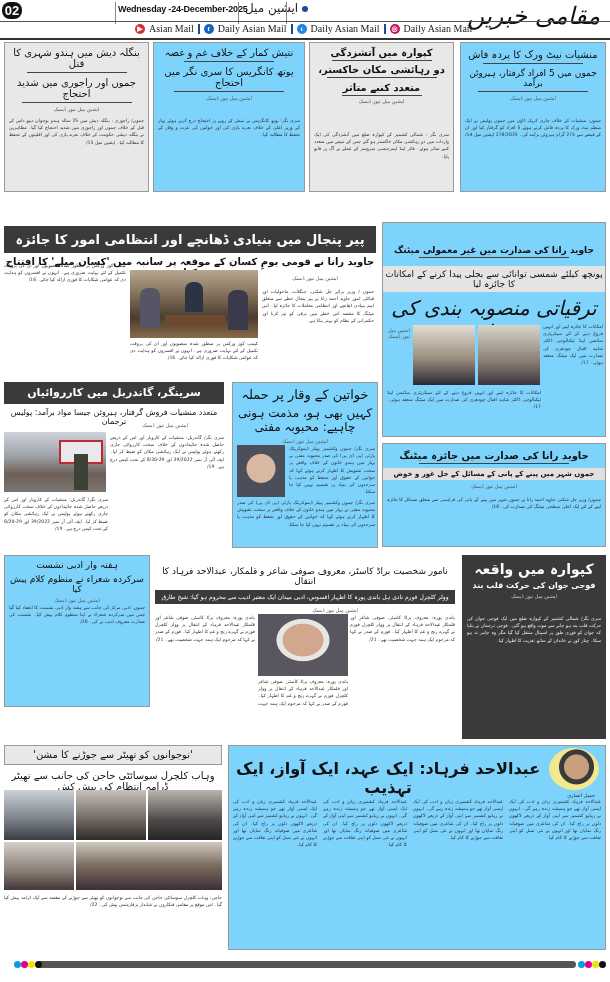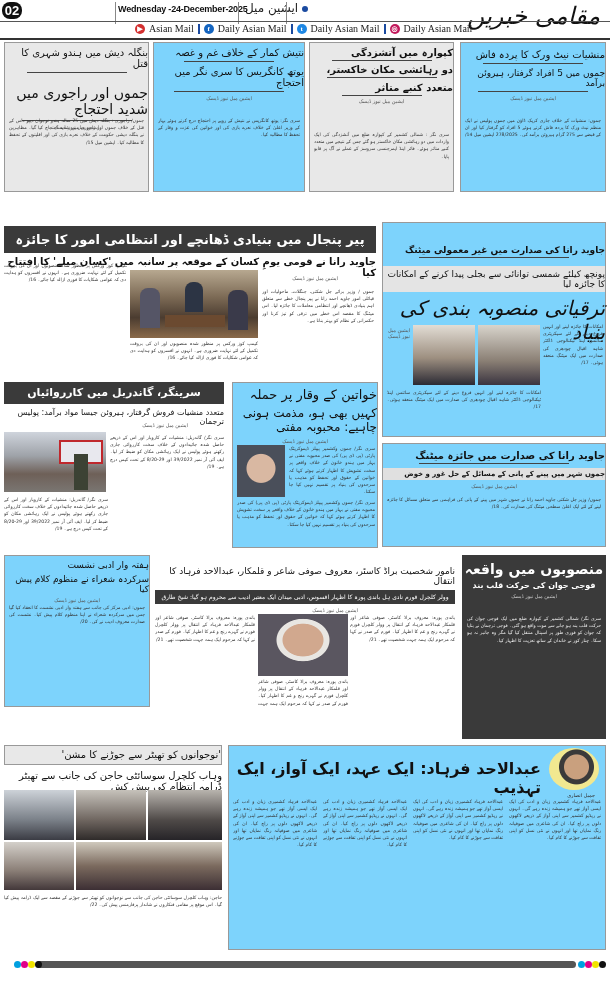--- a/index.html
+++ b/index.html
@@ -11,21 +11,21 @@
 .vsep{width:1px;height:22px;background:#888;top:2px}
 .logo{left:245px;top:1px;font-size:12px;color:#222;direction:rtl}
 .logo .dot{display:inline-block;width:6px;height:6px;border-radius:50%;background:#1a4aa0;vertical-align:middle}
 .social{top:23px;left:135px;font:10px "Liberation Serif",serif;color:#222;display:flex;gap:4px;align-items:center;white-space:nowrap}
 .soc-ic{display:inline-block;width:10px;height:10px;border-radius:50%;color:#fff;font-size:7px;line-height:10px;text-align:center;font-weight:bold}
 .soc-sep{display:inline-block;width:2px;height:10px;background:#1a4aa0}
 .section-title{right:10px;top:2px;font:italic 24px "DejaVu Serif",serif;direction:rtl}
 .box{position:absolute;border:1px solid #999;background:#7dd3fc}
 .graybox{background:#e8e8e8}
 .darkbar{position:absolute;background:#3a3a3a;color:#fff;text-align:center;direction:rtl}
-.hl{direction:rtl;color:#111}
+.hl{direction:rtl;text-align:center;color:#111}
 .byline{direction:rtl;text-align:center;font-size:5px;color:#555}
 .body-txt{position:absolute;direction:rtl;text-align:justify;font-size:4.6px;line-height:7.2px;color:#333;overflow:hidden}
 .rule{height:1px;background:#444;margin:0 auto}
 .photo{position:absolute;overflow:hidden}
 .reg-bar{position:absolute;top:961px;left:36px;width:540px;height:7px;background:#555;border-radius:4px}
 .reg-dot{position:absolute;top:961px;width:7px;height:7px;border-radius:50%}
 </style>
 </head>
 <body>
 
@@ -48,21 +48,21 @@
   <span>Daily Asian Mail</span>
   <span class="soc-sep"></span>
   <span class="soc-ic" style="background:#c2185b">◎</span>
   <span>Daily Asian Mail</span>
 </div>
 <div class="hdr-line" style="top:38px;height:2px;background:#333"></div>
 
 <div class="box graybox" style="left:4px;top:42px;width:145px;height:150px">
   <div class="hl" style="font-size:10px;margin-top:4px">بنگلہ دیش میں ہندو شہری کا قتل</div>
   <div class="rule" style="width:100px;margin-top:3px"></div>
-  <div class="hl" style="font-size:14px;margin-top:12px">جموں اور راجوری میں شدید احتجاج</div>
+  <div class="hl" style="font-size:10px;margin-top:4px">جموں اور راجوری میں شدید احتجاج</div>
   <div class="rule" style="width:110px;margin-top:3px"></div>
   <div class="byline" style="margin-top:3px">ایشین میل نیوز ڈیسک</div>
   <div class="body-txt" style="left:4px;right:4px;top:74px;bottom:4px">جموں/ راجوری : بنگلہ دیش میں 25 سالہ ہندو نوجوان دیپو داس کے قتل کے خلاف جموں اور راجوری میں شدید احتجاج کیا گیا۔ مظاہرین نے بنگلہ دیشی حکومت کے خلاف نعرے بازی کی اور اقلیتوں کے تحفظ کا مطالبہ کیا۔ ایشین میل 15/</div>
 </div>
 <div class="box" style="left:153px;top:42px;width:152px;height:150px">
   <div class="hl" style="font-size:10px;margin-top:4px">نتیش کمار کے خلاف غم و غصہ</div>
   <div class="rule" style="width:90px;margin-top:3px"></div>
   <div class="hl" style="font-size:10px;margin-top:4px">یوتھ کانگریس کا سری نگر میں احتجاج</div>
   <div class="rule" style="width:110px;margin-top:3px"></div>
   <div class="byline" style="margin-top:3px">ایشین میل نیوز ڈیسک</div>
@@ -148,21 +148,21 @@
 
 <div class="hl abs" style="left:155px;top:566px;width:300px;font-size:9px">نامور شخصیت براڈ کاسٹر، معروف صوفی شاعر و قلمکار، عبدالاحد فرہاد کا انتقال</div>
 <div class="darkbar" style="left:155px;top:590px;width:300px;height:14px;font-size:6px;line-height:14px">وولر کلچرل فورم نادی ہل باندی پورہ کا اظہار افسوس، ادبی میدان ایک معتبر ادیب سے محروم ہو گیا: شیخ طارق جاوید</div>
 <div class="byline abs" style="left:290px;top:607px;width:90px">ایشین میل نیوز ڈیسک</div>
 <div class="photo" style="left:258px;top:614px;width:90px;height:62px;background:radial-gradient(ellipse at 50% 42%,#d1a88e 0 20px,#e8e6e2 21px 26px,#5a5660 27px 100%)"></div>
 <div class="body-txt" style="left:155px;top:614px;width:100px;height:92px">باندی پورہ: معروف براڈ کاسٹر، صوفی شاعر اور قلمکار عبدالاحد فرہاد کے انتقال پر وولر کلچرل فورم نے گہرے رنج و غم کا اظہار کیا۔ فورم کے صدر نے کہا کہ مرحوم ایک ہمہ جہت شخصیت تھے۔ 21/</div>
 <div class="body-txt" style="left:350px;top:614px;width:105px;height:92px">باندی پورہ: معروف براڈ کاسٹر، صوفی شاعر اور قلمکار عبدالاحد فرہاد کے انتقال پر وولر کلچرل فورم نے گہرے رنج و غم کا اظہار کیا۔ فورم کے صدر نے کہا کہ مرحوم ایک ہمہ جہت شخصیت تھے۔ 21/</div>
 <div class="body-txt" style="left:258px;top:678px;width:90px;height:28px">باندی پورہ: معروف براڈ کاسٹر، صوفی شاعر اور قلمکار عبدالاحد فرہاد کے انتقال پر وولر کلچرل فورم نے گہرے رنج و غم کا اظہار کیا۔ فورم کے صدر نے کہا کہ مرحوم ایک ہمہ جہت شخصیت تھے۔ 21/</div>
 
 <div class="darkbar" style="left:462px;top:555px;width:144px;height:184px;text-align:right">
-  <div style="text-align:center;font-size:14px;font-weight:bold;margin-top:6px">منصوبوں میں واقعہ</div>
+  <div style="text-align:center;font-size:14px;font-weight:bold;margin-top:6px">کپوارہ میں واقعہ</div>
   <div style="text-align:center;font-size:8px;font-weight:bold;margin-top:4px">فوجی جوان کی حرکت قلب بند</div>
   <div class="byline" style="color:#ccc;margin-top:3px">ایشین میل نیوز ڈیسک</div>
   <div class="body-txt" style="left:5px;right:5px;top:60px;bottom:4px;color:#eee">سری نگر/ شمالی کشمیر کے کپوارہ ضلع میں ایک فوجی جوان کی حرکت قلب بند ہو جانے سے موت واقع ہو گئی۔ فوجی ترجمان نے بتایا کہ جوان کو فوری طور پر اسپتال منتقل کیا گیا مگر وہ جانبر نہ ہو سکا۔ چنار کور نے خاندان کے ساتھ تعزیت کا اظہار کیا۔</div>
 </div>
 
 <div class="box graybox" style="left:4px;top:745px;width:218px;height:20px">
   <div class="hl" style="font-size:10px;margin-top:3px">'نوجوانوں کو تھیٹر سے جوڑنے کا مشن'</div>
 </div>
 <div class="hl abs" style="left:4px;top:770px;width:218px;font-size:10px">وہاب کلچرل سوسائٹی حاجن کی جانب سے تھیٹر ڈرامہ انتظام کی پیش کش</div>
 <div class="photo" style="left:4px;top:790px;width:70px;height:50px;background:linear-gradient(180deg,#cdd2d8,#7a8088 60%,#3b3c44)"></div>

